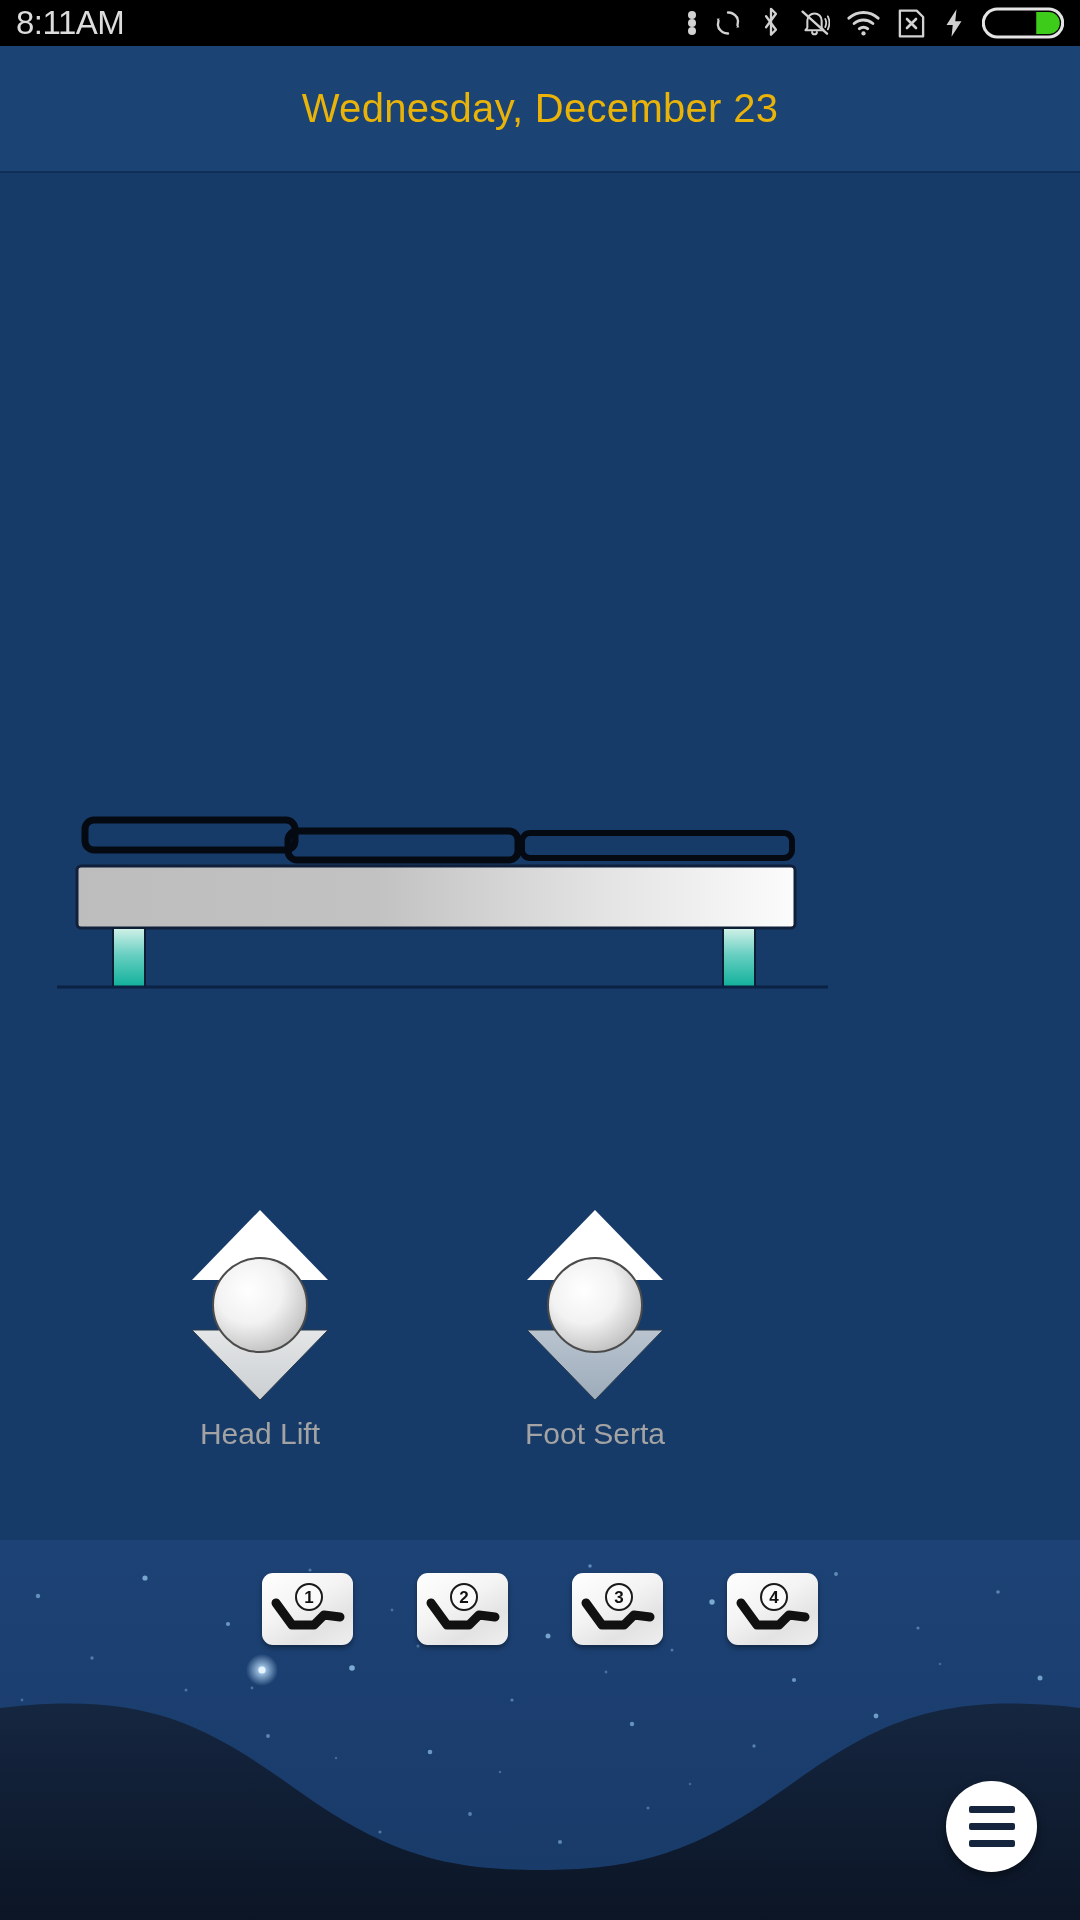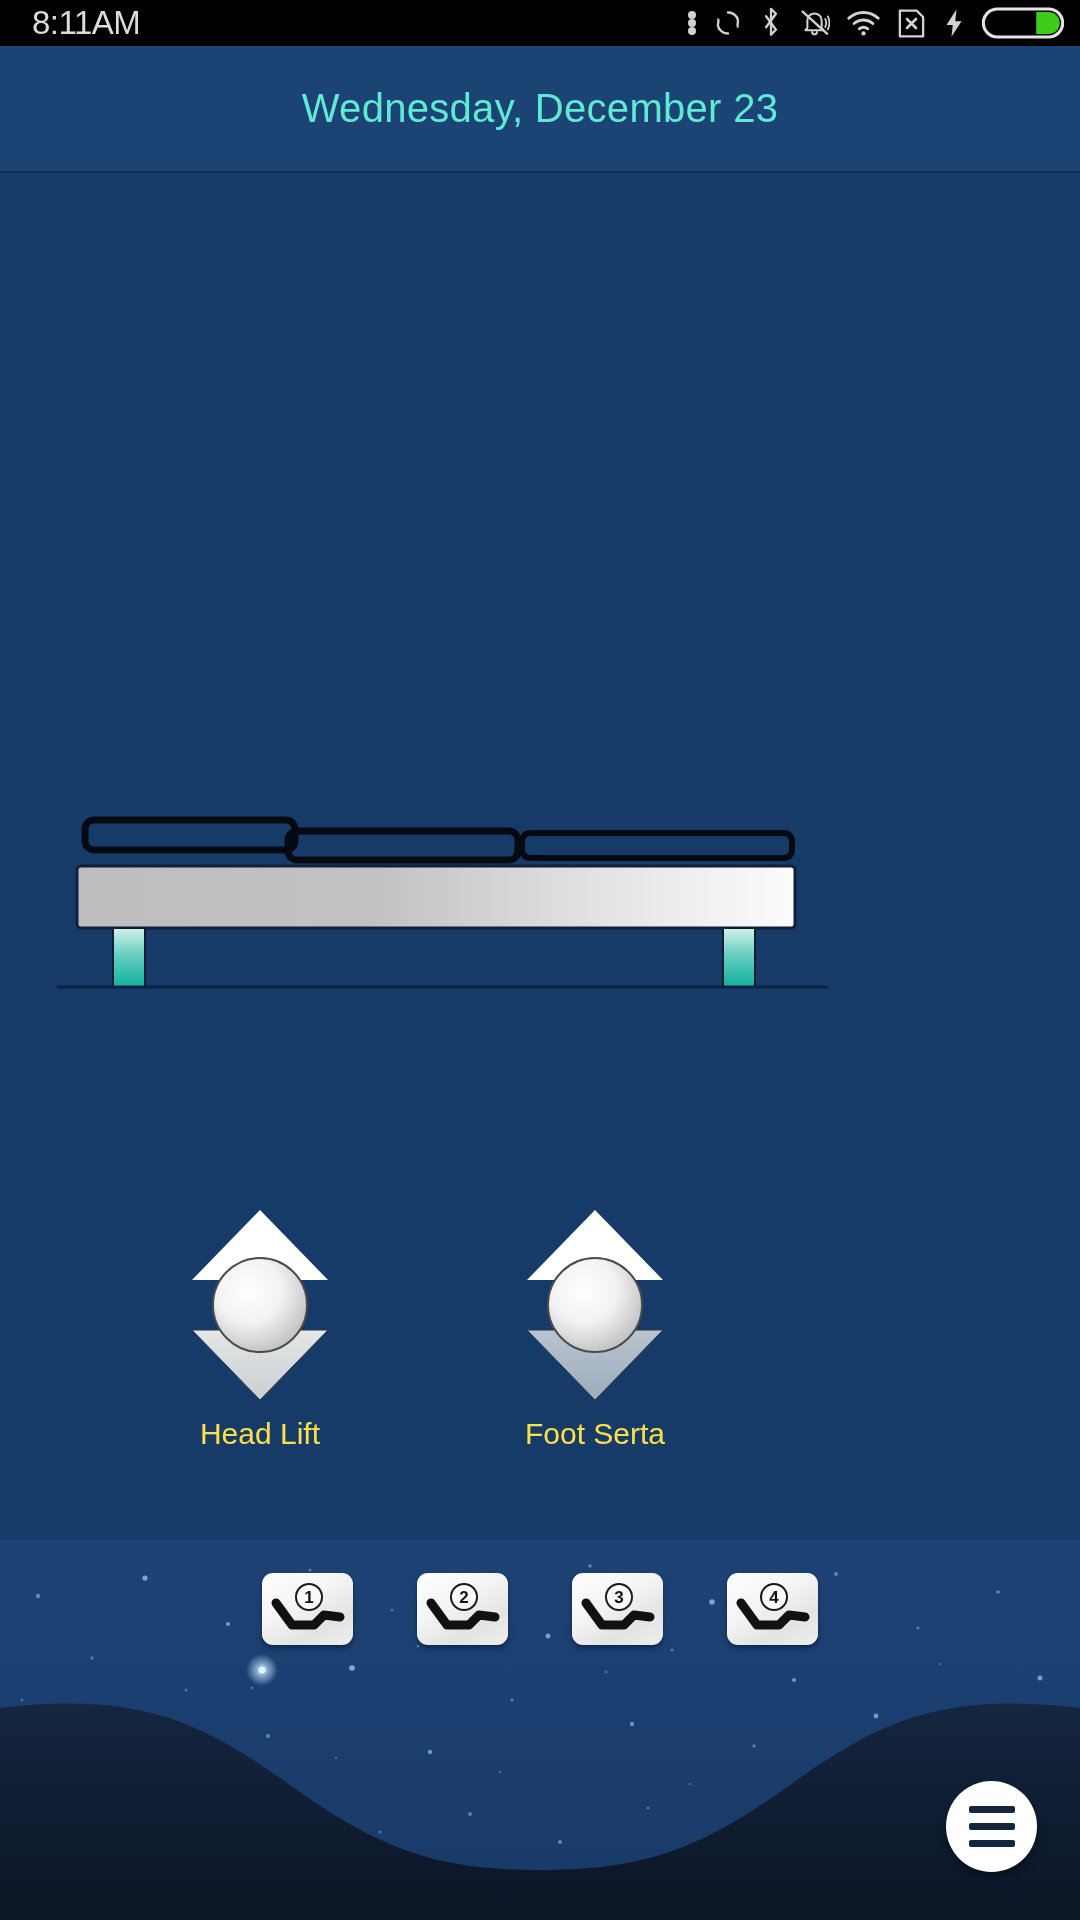--- a/index.html
+++ b/index.html
@@ -15,21 +15,21 @@
     background:#173b69;
     overflow:hidden;
   }
 
   
   .statusbar {
     position:absolute; top:0; left:0;
     width:1080px; height:46px;
     background:#000;
     display:flex; align-items:center;
-    padding:0 16px 0 32px;
+    padding:0 16px 0 16px;
     z-index:60;
   }
   .clock {
     color:#dcdcdc;
     font-size:33px;
     letter-spacing:-0.5px;
     font-family:"Liberation Sans", sans-serif;
   }
   .sys-icons {
     margin-left:auto;
@@ -42,21 +42,21 @@
   
   .header {
     position:absolute; top:46px; left:0;
     width:1080px; height:127px;
     background:#1b4374;
     display:flex; align-items:center; justify-content:center;
     border-bottom:2px solid #102f56;
     z-index:40;
   }
   .header-title {
-    color:#5eead4;
+    color:#eab308;
     font-size:40px;
     font-weight:400;
     letter-spacing:0.3px;
   }
 
   
   .body-area {
     position:absolute; top:173px; left:0;
     width:1080px; height:1747px;
     background:#173b69;
@@ -85,21 +85,21 @@
   .ctrl {
     position:absolute;
     width:300px;
     text-align:center;
   }
   .ctrl.head { left:110px; }
   .ctrl.foot { left:445px; }
   .ctrl-label {
     margin-top:4px;
     font-size:30px;
-    color:#fde047;
+    color:#a3a3a3;
     font-weight:400;
   }
   .arrow-stack { position:relative; width:300px; height:215px; }
 
   
   .presets {
     position:absolute;
     left:0; top:1400px;
     width:1080px; height:110px;
     display:flex;

